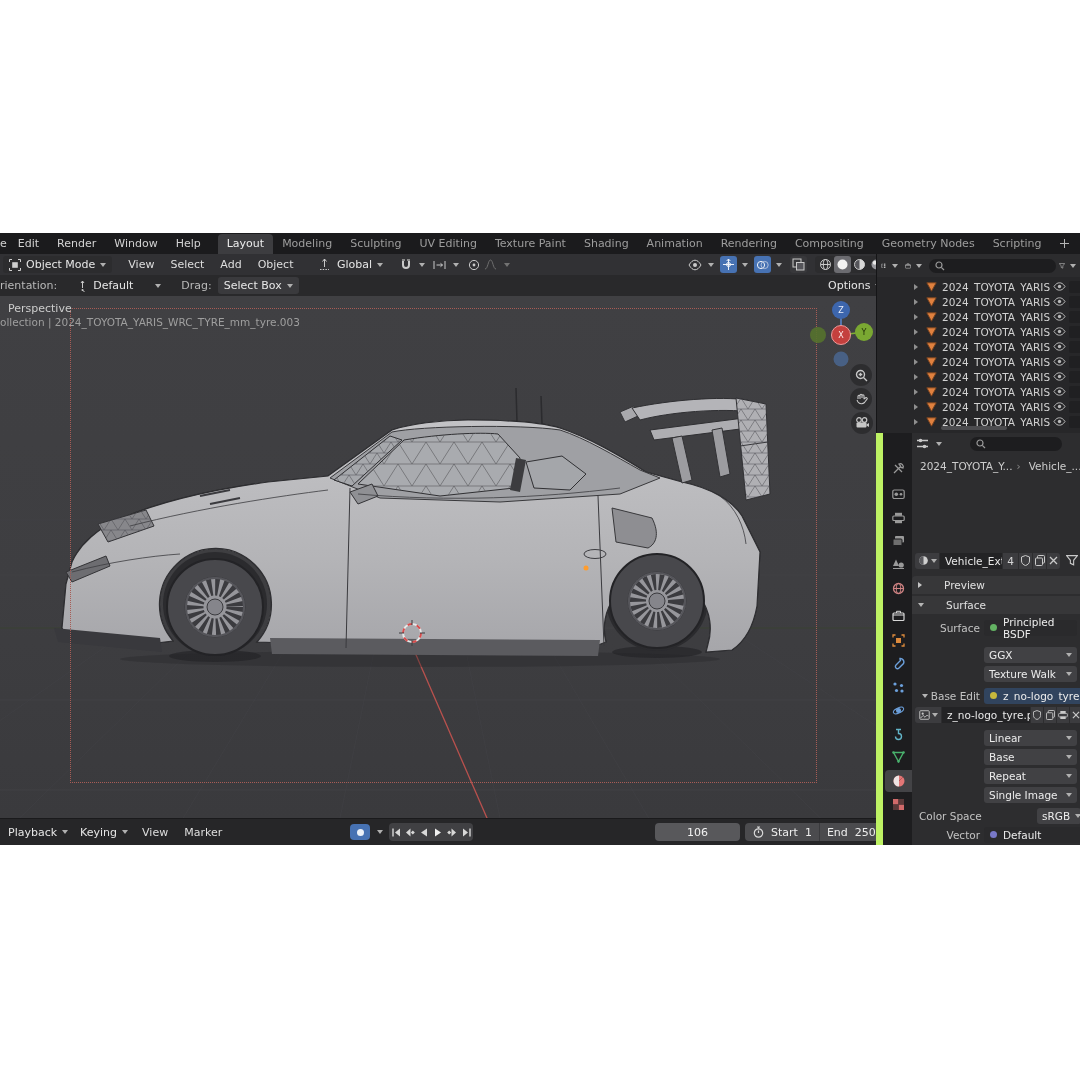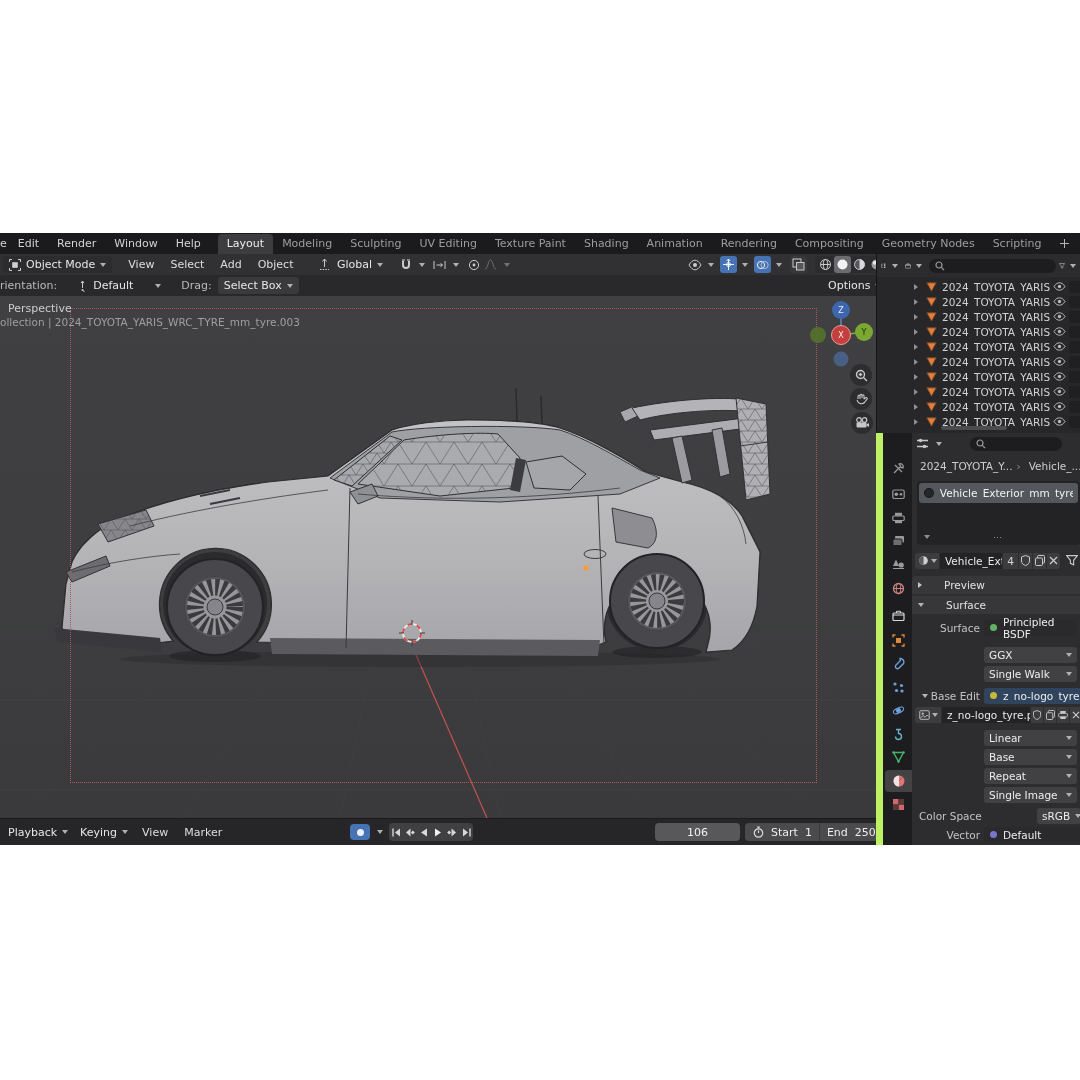--- a/index.html
+++ b/index.html
@@ -767,28 +767,20 @@
         <span>2024_TOYOTA_Y...</span>
         <span style="color:#8a8a8a;">›</span>
         <svg width="11" height="11" viewBox="0 0 14 14">
             <circle cx="7" cy="7" r="5.5" fill="#cfcfcf"></circle>
             <path d="M7 1.5a5.5 5.5 0 0 0 0 11z" fill="#5a5a5e"></path>
           </svg>
         <span>Vehicle_...</span>
         <span style="color:#8a8a8a;">›</span>
       </div>
 
-      <div class="slotlist">
-        <div class="slotsel">
-          <span style="width:10px;height:10px;border-radius:50%;background:#26262a;margin-right:6px;border:1px solid #1a1a1c;"></span>
-          <span style="overflow:hidden;white-space:nowrap;">Vehicle_Exterior_mm_tyre</span>
-        </div>
-        <span class="tri-r" style="position:absolute;left:8px;bottom:5px;transform:rotate(90deg);"></span>
-        <span class="grip" style="position:absolute;left:76px;bottom:5px;"></span>
-      </div>
       <span class="sqbtn" style="position:absolute;left:170px;top:50px;border-radius:3px 0 0 3px;"></span>
       <span class="sqbtn" style="position:absolute;left:170px;top:70px;border-radius:3px 0 0 3px;"></span>
 
       <div class="prow" style="left:3px;top:119px;width:172px;">
         <span class="sqbtn" style="border-radius:3px 0 0 3px;width:24px;">
           <svg width="11" height="11" viewBox="0 0 14 14">
               <circle cx="7" cy="7" r="5.5" fill="#cfcfcf"></circle>
               <path d="M7 1.5a5.5 5.5 0 0 0 0 11z" fill="#5a5a5e"></path>
             </svg>
           <span class="chev" style="margin-left:2px;"></span>
@@ -838,21 +830,21 @@
       </div>
       <div class="prow" style="top:213px;left:0;width:175px;">
         <span class="dd">
           <span>GGX</span>
           <span class="chev"></span>
         </span>
         <span class="dot-dec" style="position:absolute;left:170px;"></span>
       </div>
       <div class="prow" style="top:232px;left:0;width:175px;">
         <span class="dd">
-          <span>Single Walk</span>
+          <span>Texture Walk</span>
           <span class="chev"></span>
         </span>
         <span class="dot-dec" style="position:absolute;left:170px;"></span>
       </div>
       <div class="prow" style="top:254px;left:0;width:175px;">
         <span class="tri-d" style="position:absolute;left:10px;"></span>
         <span class="plabel">Base Edit</span>
         <span class="valpill" style="width:103px;background:#31445e;">
           <span class="sock" style="background:#c7b83c;"></span>
           <span style="overflow:hidden;white-space:nowrap;">z_no-logo_tyre.png</span>

